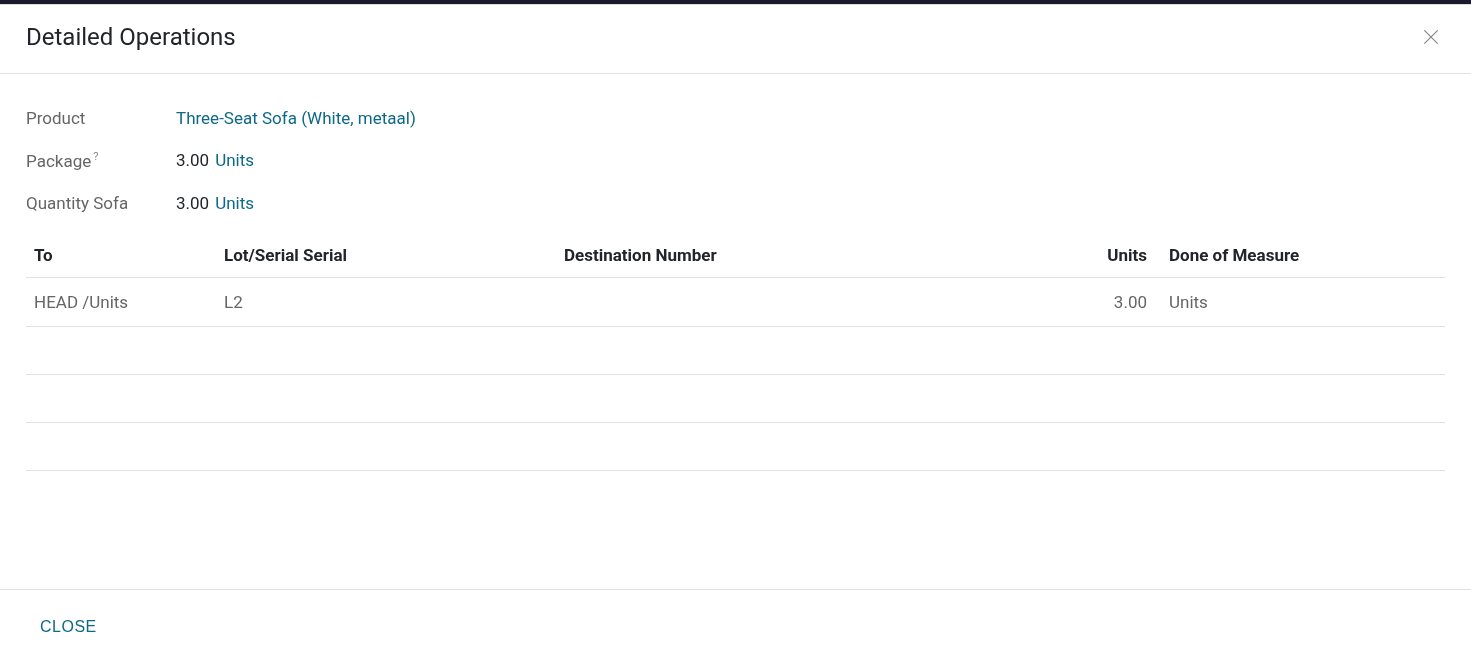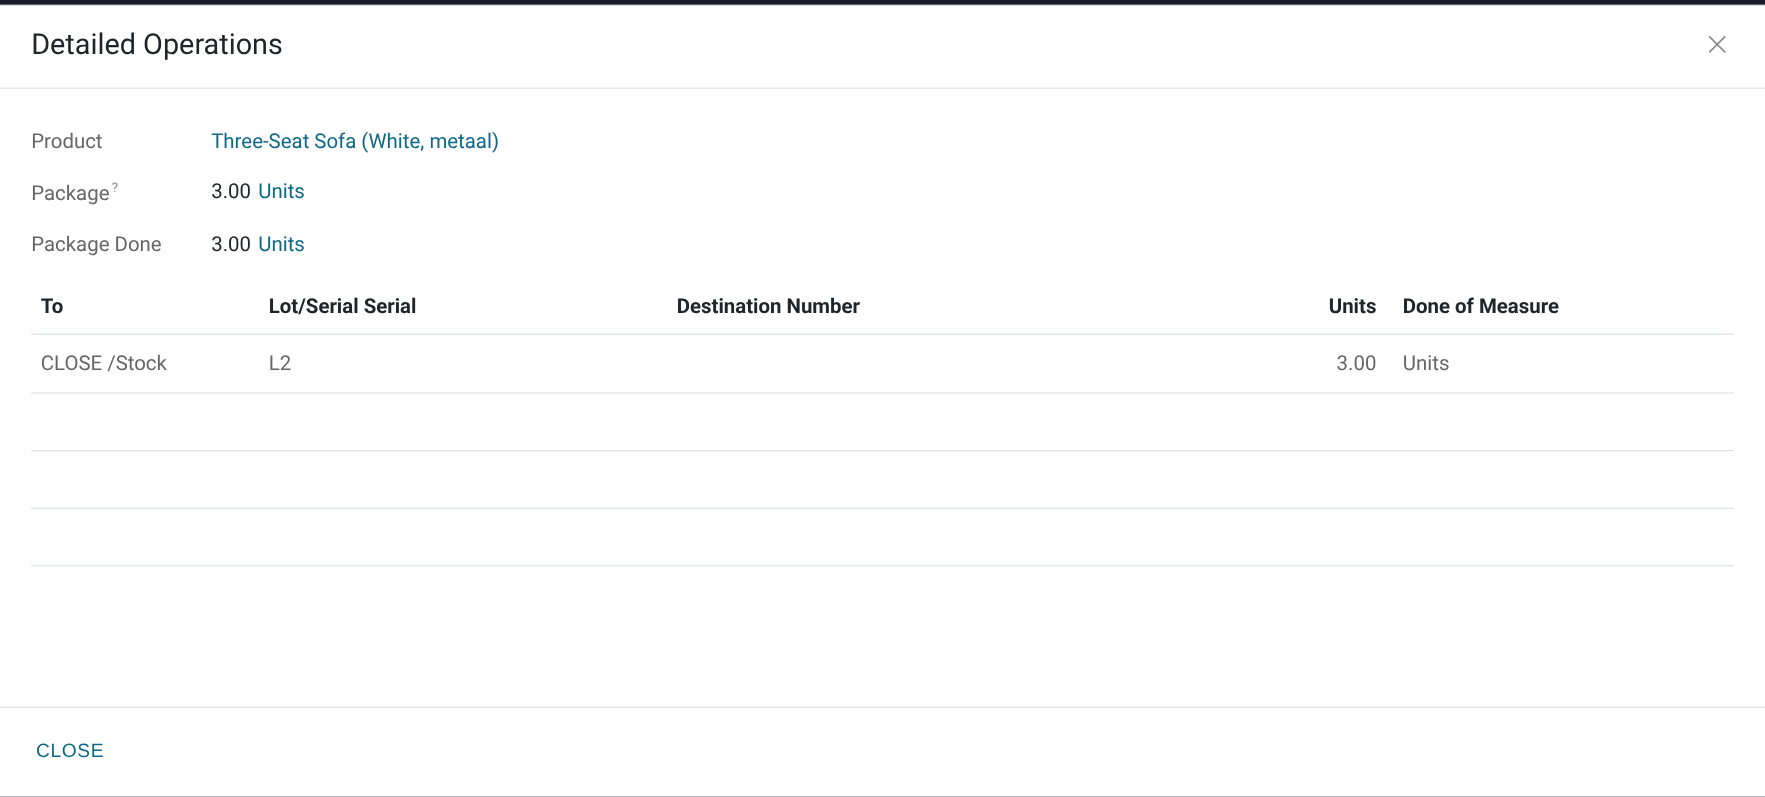--- a/index.html
+++ b/index.html
@@ -116,21 +116,21 @@
     }
     td.col-uom-cell {
       padding-left: 14px;
     }
     tr.empty-row td {
       height: 48px;
       padding: 0;
     }
     .modal-footer {
       border-top: 1px solid #dee2e6;
-      padding: 22px 16px;
+      padding: 22px 26px;
     }
     .btn-close-footer {
       background: none;
       border: none;
       color: #0d6986;
       font-size: 16px;
       letter-spacing: 0.5px;
       cursor: pointer;
       padding: 6px 14px;
     }
@@ -160,40 +160,40 @@
     <div class="field-row">
       <div class="field-label">
         <span>Package</span><sup>?</sup>
       </div>
       <div class="field-value">
         <span>3.00</span><span class="unit">Units</span>
       </div>
     </div>
 
     <div class="field-row">
-      <div class="field-label">Package Done</div>
+      <div class="field-label">Quantity Sofa</div>
       <div class="field-value">
         <span>3.00</span><span class="unit">Units</span>
       </div>
     </div>
 
     <div class="table-container">
       <table>
         <thead>
           <tr>
             <th class="col-to">To</th>
             <th class="col-lot">Lot/Serial Serial</th>
             <th class="col-dest">Destination Number</th>
             <th class="col-done">Units</th>
             <th class="col-uom">Done of Measure</th>
           </tr>
         </thead>
         <tbody>
           <tr>
-            <td>CLOSE /Stock</td>
+            <td>HEAD /Units</td>
             <td>L2</td>
             <td></td>
             <td class="col-done-cell">3.00</td>
             <td class="col-uom-cell">Units</td>
           </tr>
           <tr class="empty-row">
             <td colspan="5"></td>
           </tr>
           <tr class="empty-row">
             <td colspan="5"></td>

